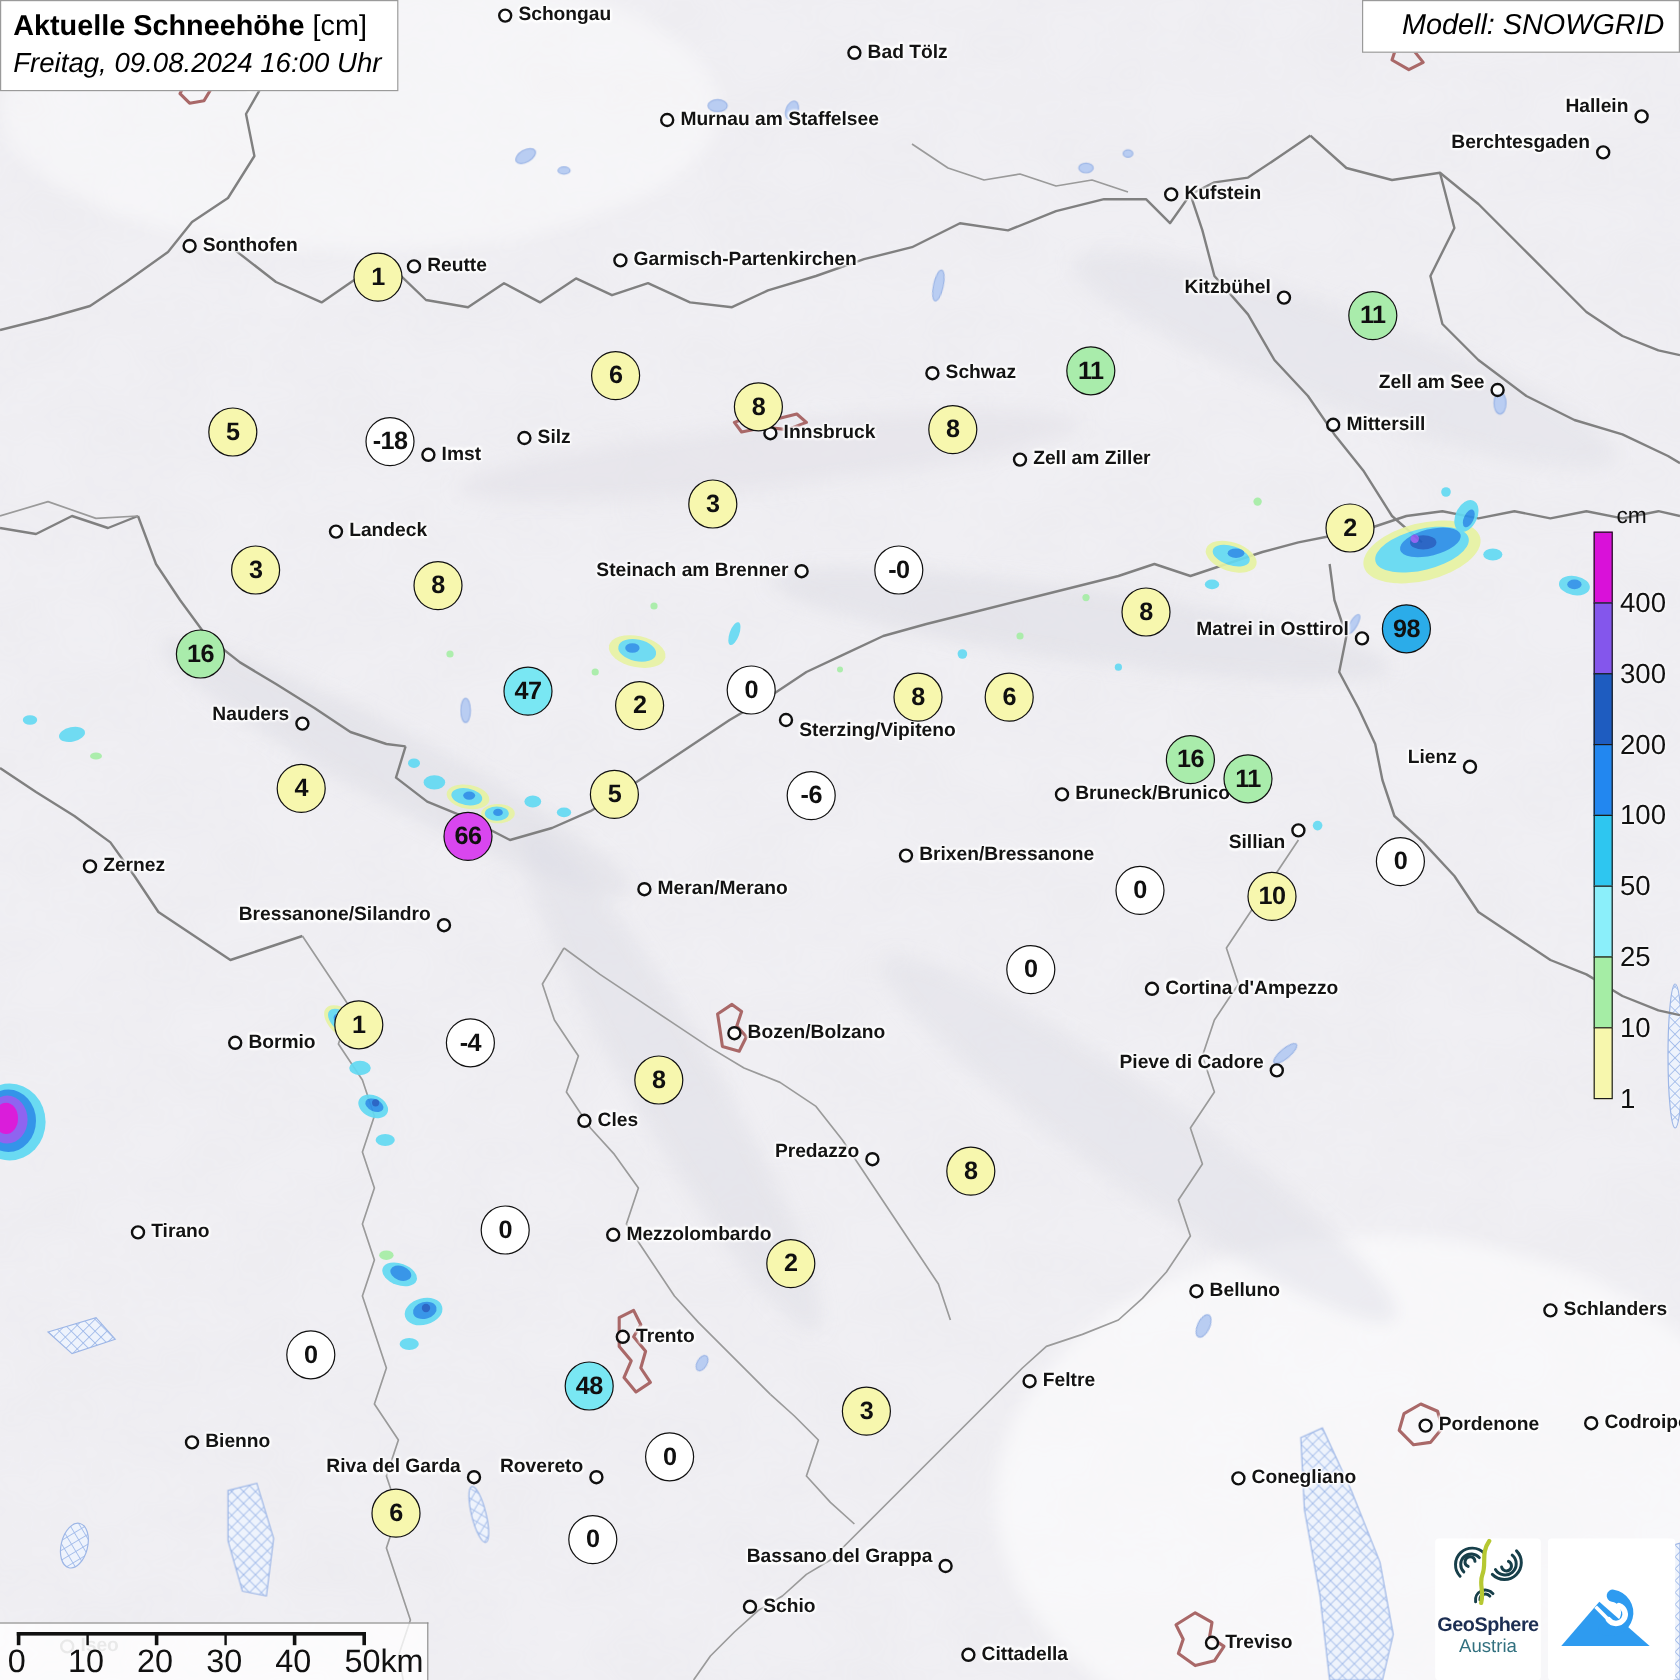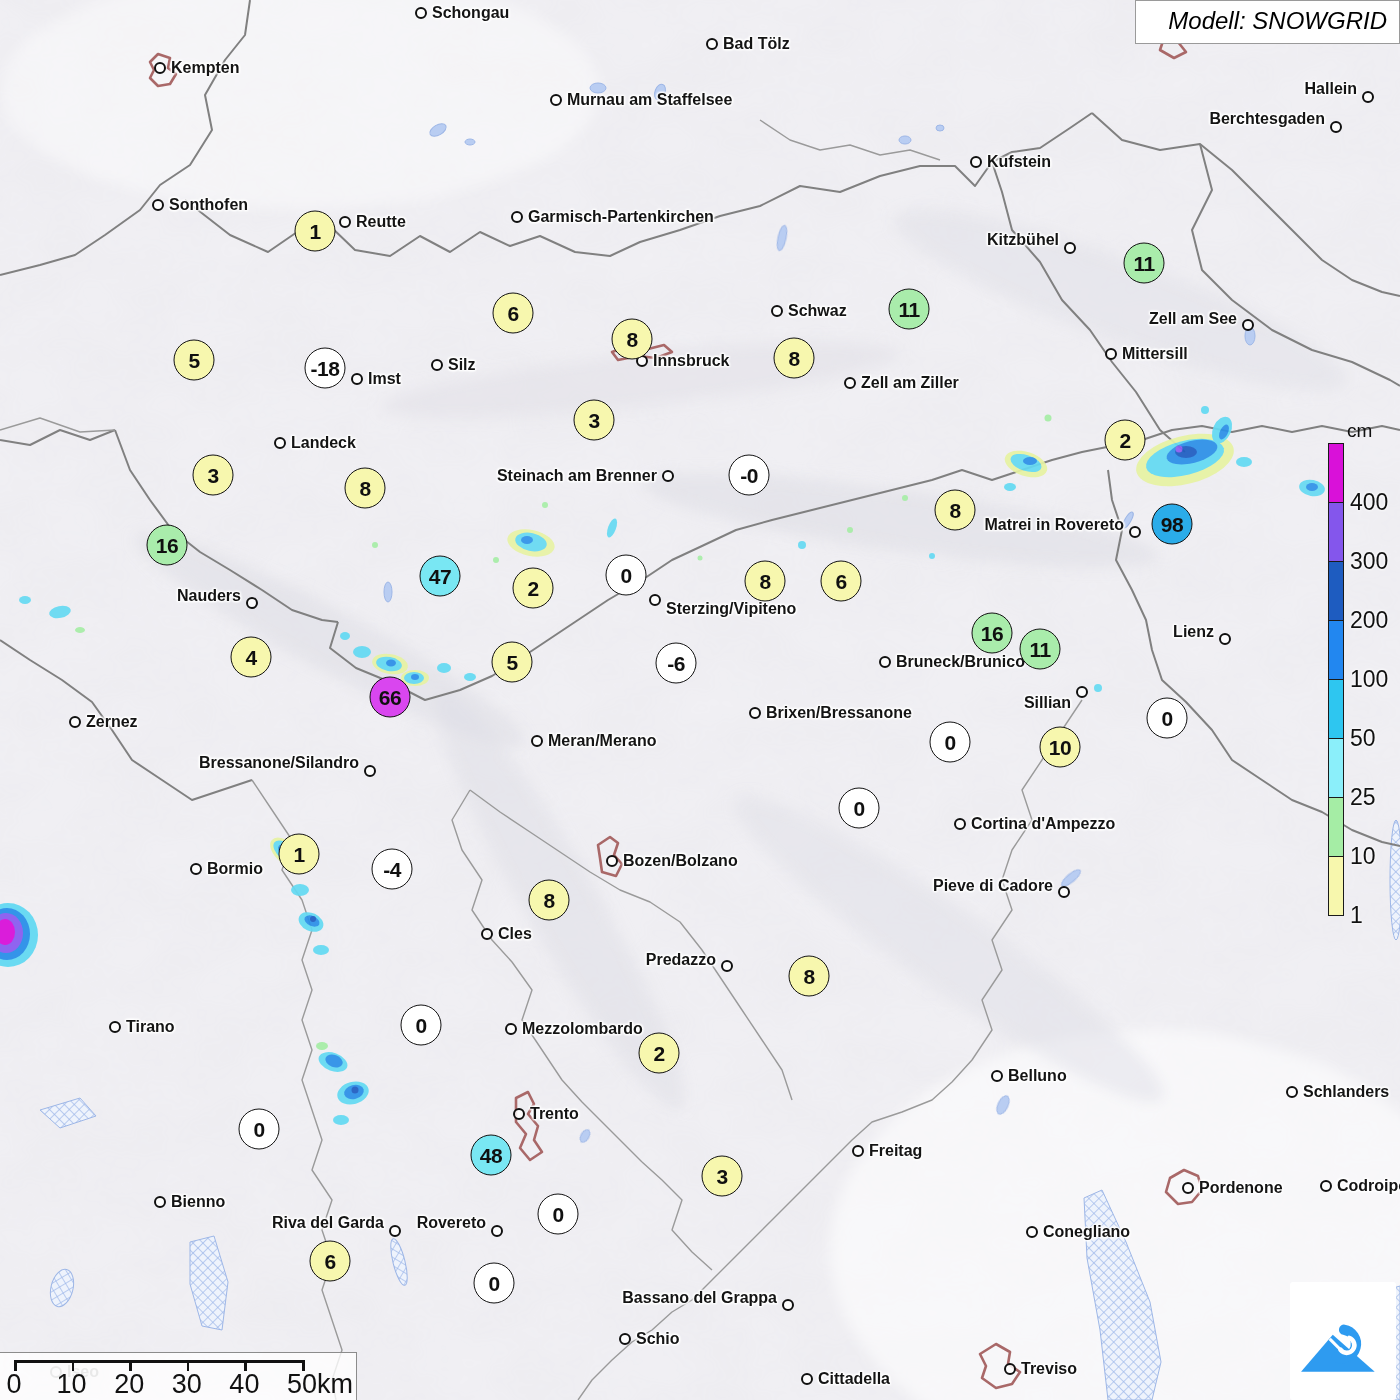--- a/index.html
+++ b/index.html
@@ -307,21 +307,21 @@
       <div class="city right" style="left: 280px; top: 443px;">
         <span class="dot"></span>
         <span class="lbl">Landeck</span>
       </div>
       <div class="city left" style="left: 668px; top: 476px;">
         <span class="dot"></span>
         <span class="lbl">Steinach am Brenner</span>
       </div>
       <div class="city left" style="left: 1135px; top: 532px;">
         <span class="dot"></span>
-        <span class="lbl" style="top: -7px;">Matrei in Rovereto</span>
+        <span class="lbl" style="top: -7px;">Matrei in Osttirol</span>
       </div>
       <div class="city left" style="left: 252px; top: 603px;">
         <span class="dot"></span>
         <span class="lbl" style="top: -7px;">Nauders</span>
       </div>
       <div class="city right" style="left: 655px; top: 600px;">
         <span class="dot"></span>
         <span class="lbl" style="top: 9px;">Sterzing/Vipiteno</span>
       </div>
       <div class="city left" style="left: 1225px; top: 639px;">
@@ -391,21 +391,21 @@
       <div class="city right" style="left: 1292px; top: 1092px;">
         <span class="dot"></span>
         <span class="lbl">Schlanders</span>
       </div>
       <div class="city right" style="left: 519px; top: 1114px;">
         <span class="dot"></span>
         <span class="lbl">Trento</span>
       </div>
       <div class="city right" style="left: 858px; top: 1151px;">
         <span class="dot"></span>
-        <span class="lbl">Freitag</span>
+        <span class="lbl">Feltre</span>
       </div>
       <div class="city right" style="left: 1326px; top: 1186px;">
         <span class="dot"></span>
         <span class="lbl">Codroipo</span>
       </div>
       <div class="city right" style="left: 1188px; top: 1188px;">
         <span class="dot"></span>
         <span class="lbl">Pordenone</span>
       </div>
       <div class="city right" style="left: 160px; top: 1202px;">
@@ -521,22 +521,43 @@
       <div class="sb-tick" style="left: 129.2px;"></div>
       <div class="sb-num" style="left: 129.2px;">20</div>
       <div class="sb-tick" style="left: 186.8px;"></div>
       <div class="sb-num" style="left: 186.8px;">30</div>
       <div class="sb-tick" style="left: 244.4px;"></div>
       <div class="sb-num" style="left: 244.4px;">40</div>
       <div class="sb-tick" style="left: 302px;"></div>
       <div class="sb-num" style="left: 320px;">50km</div>
     </div>
 
+  <div id="title-box" class="panel">
+    <div id="title-line1"><span class="bold">Aktuelle Schneehöhe</span><span> [cm]</span></div>
+    <div id="title-line2">Freitag, 09.08.2024 16:00 Uhr</div>
+  </div>
   <div id="model-box" class="panel">Modell: SNOWGRID</div>
 
+  <div id="geosphere-box" class="logo-box">
+    <svg width="62" height="60" viewBox="0 0 60 58">
+      <g fill="none" stroke="#173f4a" stroke-width="2.4" stroke-linecap="round">
+        <path d="M14,22.5 A4,4 0 1 1 19.5,18.5"></path>
+        <path d="M10.5,27 A8.5,8.5 0 1 1 23,15.5"></path>
+        <path d="M7.5,30.5 A13,13 0 1 1 27,12"></path>
+        <path d="M46.5,18.5 A4,4 0 1 1 41,23"></path>
+        <path d="M49.5,13.5 A9,9 0 1 1 36,25"></path>
+        <path d="M53,10 A13.5,13.5 0 1 1 33.5,29"></path>
+        <path d="M20,51 A8,8 0 0 1 34,44.5"></path>
+        <path d="M23.5,49.5 A4.5,4.5 0 0 1 31.5,46.5"></path>
+      </g>
+      <path d="M31,2 C24,12 29,20 25.5,29 C22.5,37 27,42 24.5,52" fill="none" stroke="#b6c832" stroke-width="3.4" stroke-linecap="round"></path>
+    </svg>
+    <div id="gs-name">GeoSphere</div>
+    <div id="gs-country">Austria</div>
+  </div>
   <div id="avalanche-box" class="logo-box">
     <svg width="88" height="66" viewBox="0 0 86 64">
       <path d="M2,62 L33,26 L74,62 Z" fill="#2e9bf0"></path>
       <path d="M44,21 a14,14 0 1 1 -7,27" fill="none" stroke="#2e9bf0" stroke-width="10" stroke-linecap="round"></path>
       <path d="M49,29 a7.5,7.5 0 1 1 -8.5,11.5" fill="none" stroke="#ffffff" stroke-width="4.5" stroke-linecap="round"></path>
       <path d="M30,30 L44,44" stroke="#ffffff" stroke-width="3"></path>
     </svg>
   </div>
 
 </div>

